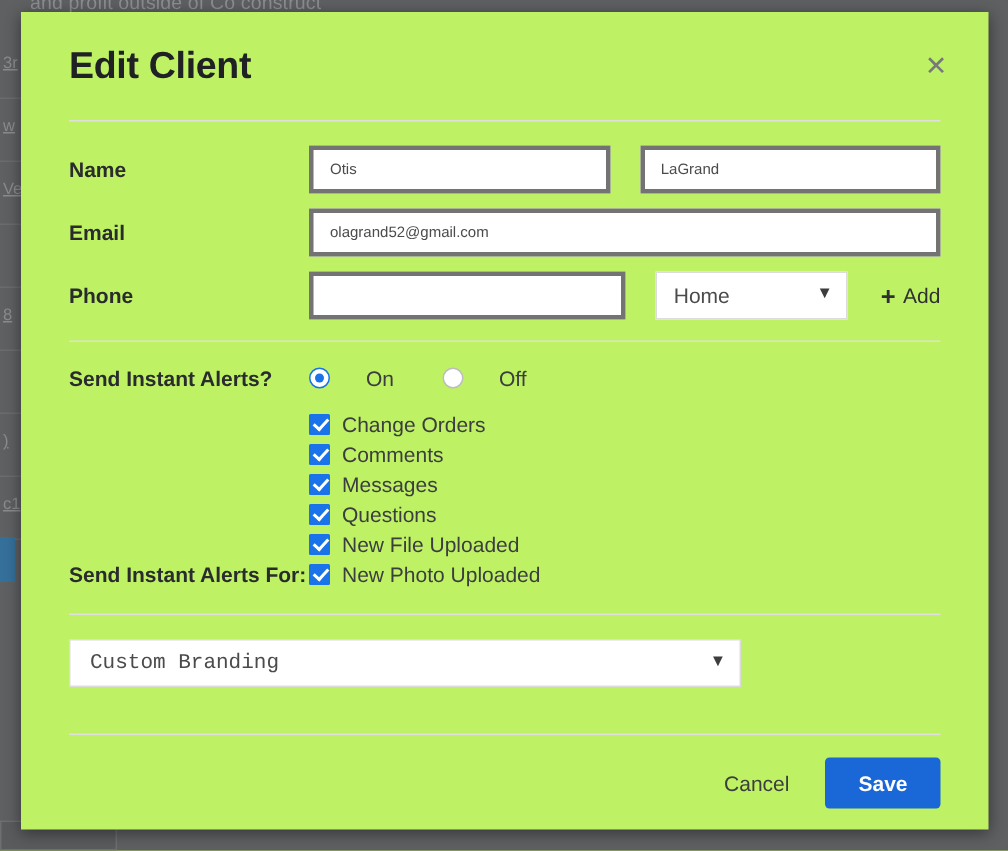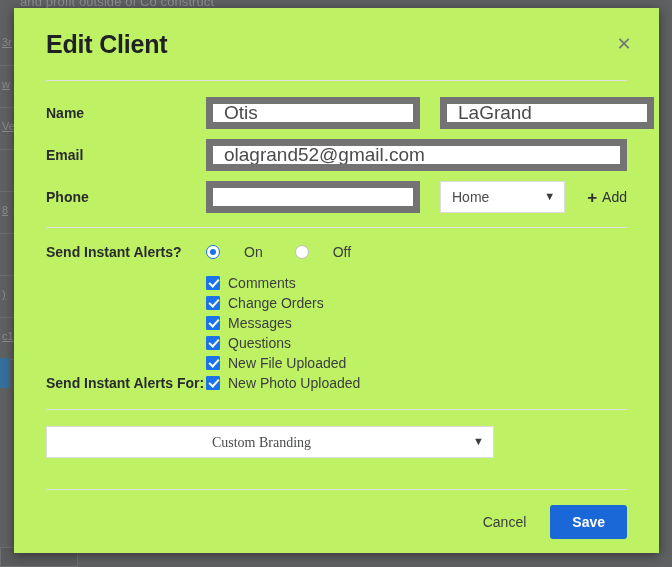--- a/index.html
+++ b/index.html
@@ -101,23 +101,23 @@
   }
   .form-label {
     width: 160px;
     flex: 0 0 160px;
     font-size: 14px;
     font-weight: bold;
     color: #2a2b2d;
   }
   .field {
     height: 32px;
-    border: 7px solid #737373;
+    border: 3px solid #737373;
     background: #ffffff;
-    font-size: 19px;
+    font-size: 10px;
     color: #4a4b4d;
     padding: 0 11px;
     line-height: 30px;
     font-family: "Liberation Sans", sans-serif;
     outline: none;
   }
   .field::placeholder { color: #9e9fa1; }
   .field-half { width: 214px; }
   .field-gap { width: 20px; flex: 0 0 20px; }
   .field-full { width: 448px; }
@@ -221,23 +221,22 @@
   .branding-select-wrap { position: relative; width: 448px; height: 32px; }
   .branding-select-wrap select {
     -webkit-appearance: none;
     appearance: none;
     width: 100%; height: 100%;
     border: 1px solid #dcdcdc;
     background: #ffffff;
     font-size: 14px;
     color: #4a4b4d;
     padding: 0 30px 0 13px;
-    font-family: Liberation Serif, serif;
+    font-family: Liberation Mono, monospace;
     outline: none;
-    text-align: center;
   }
 
   .modal-footer {
     position: absolute;
     left: 0; right: 0; bottom: 0;
     height: 64px;
     border-top: 1px solid #dfdfdf;
     margin: 0 32px;
     display: flex;
     align-items: center;
@@ -334,25 +333,25 @@
         <span class="radio"></span>
         <span class="radio-label">Off</span>
       </div>
     </div>
 
     <div class="check-row">
       <div class="form-label">Send Instant Alerts For:</div>
       <div class="check-list">
         <label class="check-item">
           <span class="cbox"></span>
+          <span class="check-label">Change Orders</span>
+        </label>
+        <label class="check-item">
+          <span class="cbox"></span>
           <span class="check-label">Comments</span>
-        </label>
-        <label class="check-item">
-          <span class="cbox"></span>
-          <span class="check-label">Change Orders</span>
         </label>
         <label class="check-item">
           <span class="cbox"></span>
           <span class="check-label">Messages</span>
         </label>
         <label class="check-item">
           <span class="cbox"></span>
           <span class="check-label">Questions</span>
         </label>
         <label class="check-item">

